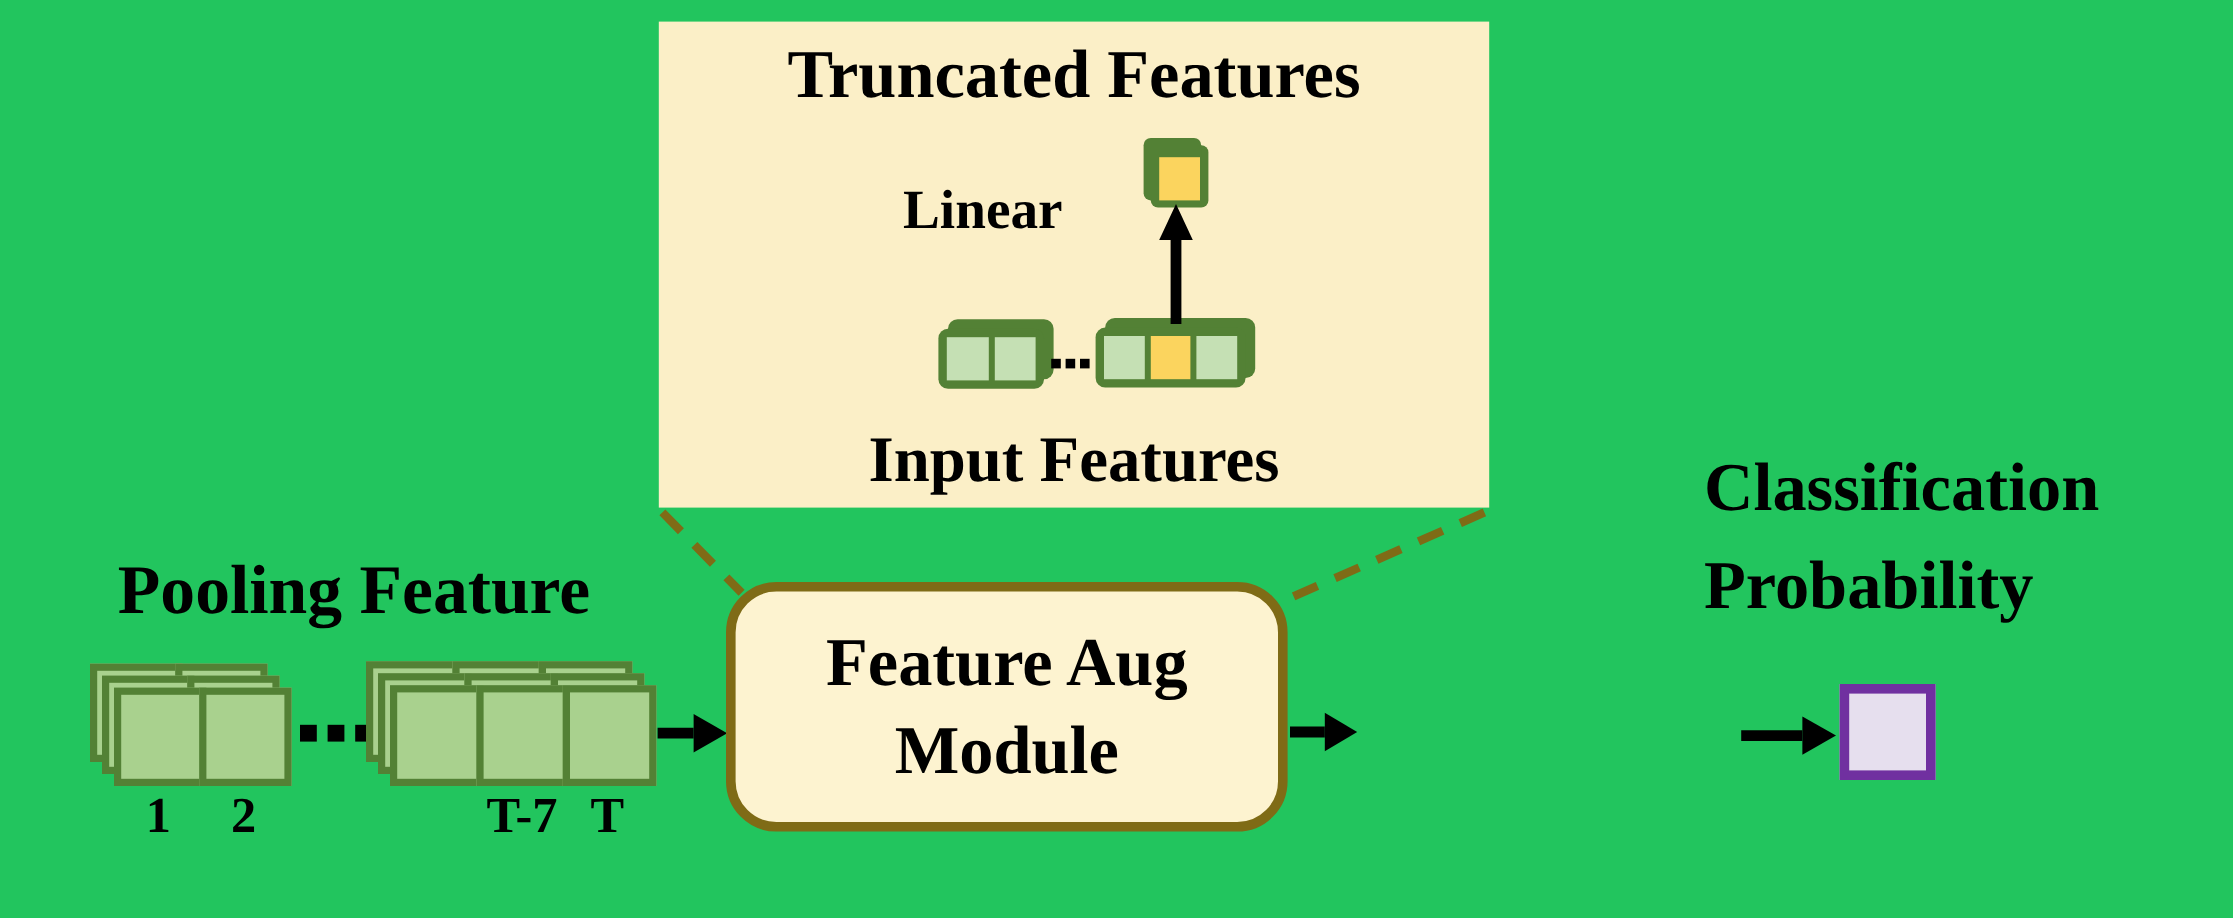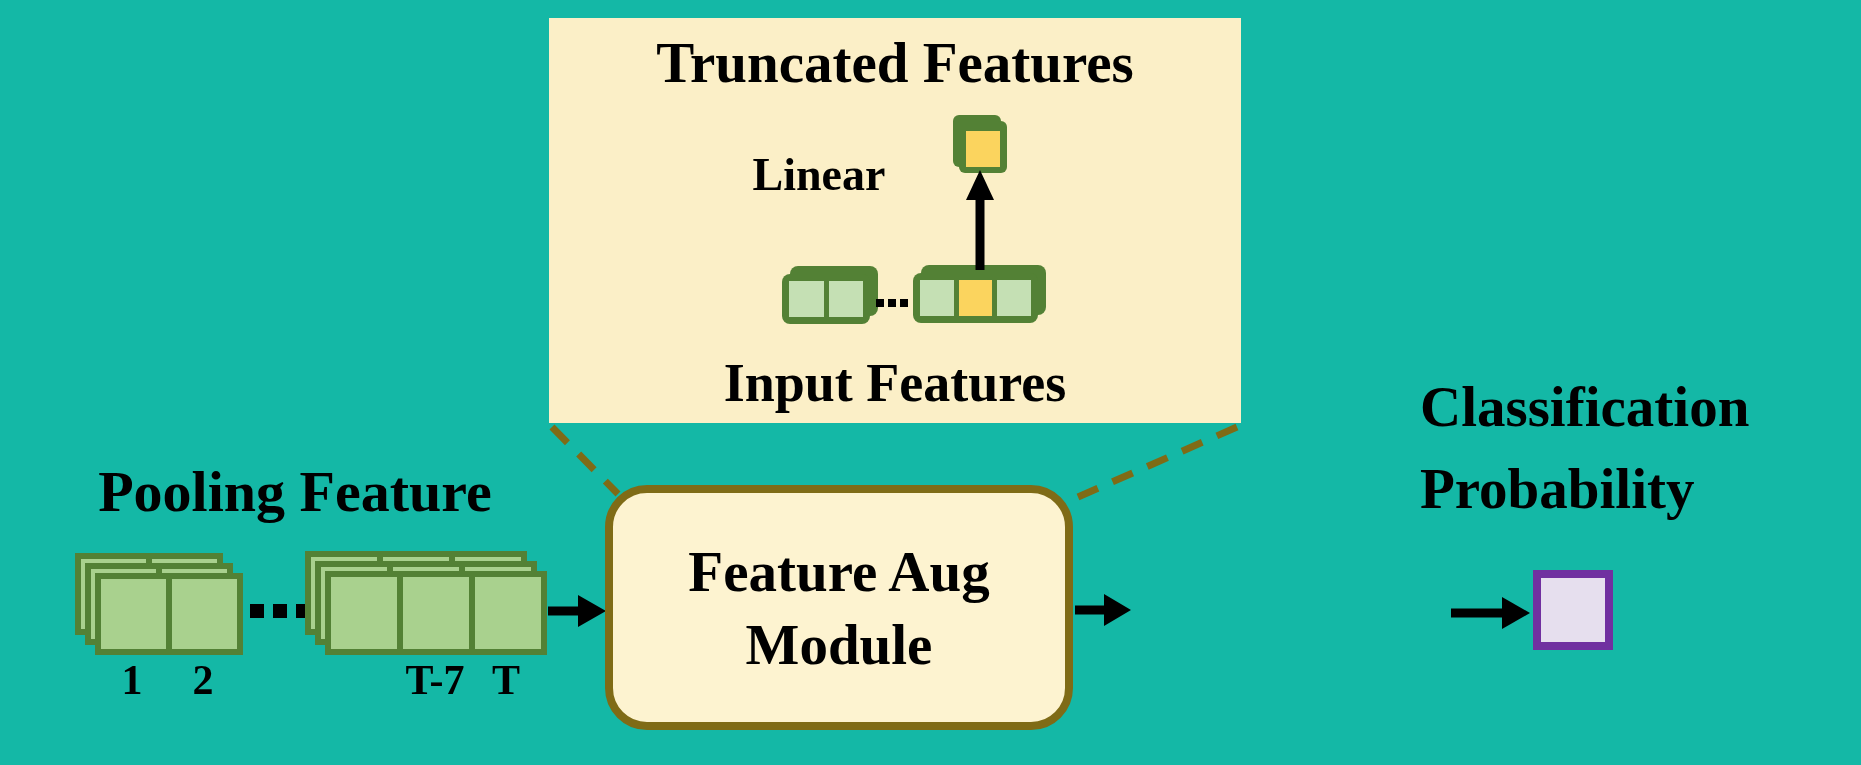--- a/index.html
+++ b/index.html
@@ -1,17 +1,17 @@
 <!DOCTYPE html>
 <html style="--panel-bg: #FBEFC7; --box-cream-bg: #FDF3D0; --olive-border: #7F6B16; --dark-green: #538135; --cell-light-green: #C5E0B4; --pooling-green: #A9D18E; --gold: #FBD45E; --orange-bg: #F4C29A; --orange-border: #C55A11; --purple-border: #7030A0; --purple-bg: #E6DFEE; --arrow-black: #000000;"><head>
 <meta charset="utf-8">
 <style>
   html,body{margin:0;padding:0;background:#ffffff;}
   .canvas{
-    position:relative;width:1861px;height:765px;background:#14b8a6;overflow:hidden;
+    position:relative;width:1861px;height:765px;background:#22c55e;overflow:hidden;
     font-family:"Liberation Serif","DejaVu Serif",serif;font-weight:bold;color:#000;
   }
   
   .panel{position:absolute;left:549px;top:18px;width:692px;height:405px;
          background:var(--panel-bg,#FBEFC7);}
   .panel-title{position:absolute;left:0;right:0;top:12px;text-align:center;font-size:57px;}
 
   .trunc-icon{position:absolute;left:404px;top:97px;width:58px;height:62px;}
   .trunc-back{position:absolute;left:6px;top:6px;width:48px;height:52px;
               background:var(--dark-green,#538135);border-radius:6px;}
@@ -62,21 +62,21 @@
   .idx-2{left:163px;top:656px;width:80px;}
   .idx-t1{left:391px;top:656px;width:88px;}
   .idx-t{left:465px;top:656px;width:82px;}
   .dots-large{position:absolute;left:250px;top:604px;display:flex;gap:9px;}
   .dots-large i{width:14px;height:14px;background:#000;display:block;}
 
   
   .box{position:absolute;box-sizing:border-box;border-radius:42px;display:flex;
        flex-direction:column;justify-content:center;align-items:center;text-align:center;
        font-size:57px;line-height:73px;}
-  .aug-box{left:605px;top:485px;width:468px;height:245px;
+  .aug-box{left:605px;top:485px;width:468px;height:208px;
            background:var(--box-cream-bg,#FDF3D0);border:8px solid var(--olive-border,#7F6B16);}
   .linear-box{left:1130px;top:485px;width:320px;height:255px;
               background:var(--orange-bg,#F4C29A);border:8px solid var(--orange-border,#C55A11);}
 
   
   .out-label{position:absolute;left:1420px;top:366px;width:441px;text-align:left;
              font-size:57px;line-height:82px;}
   .prob-square{position:absolute;left:1533px;top:570px;width:80px;height:80px;box-sizing:border-box;
                border:8px solid var(--purple-border,#7030A0);background:var(--purple-bg,#E6DFEE);}
 </style>

